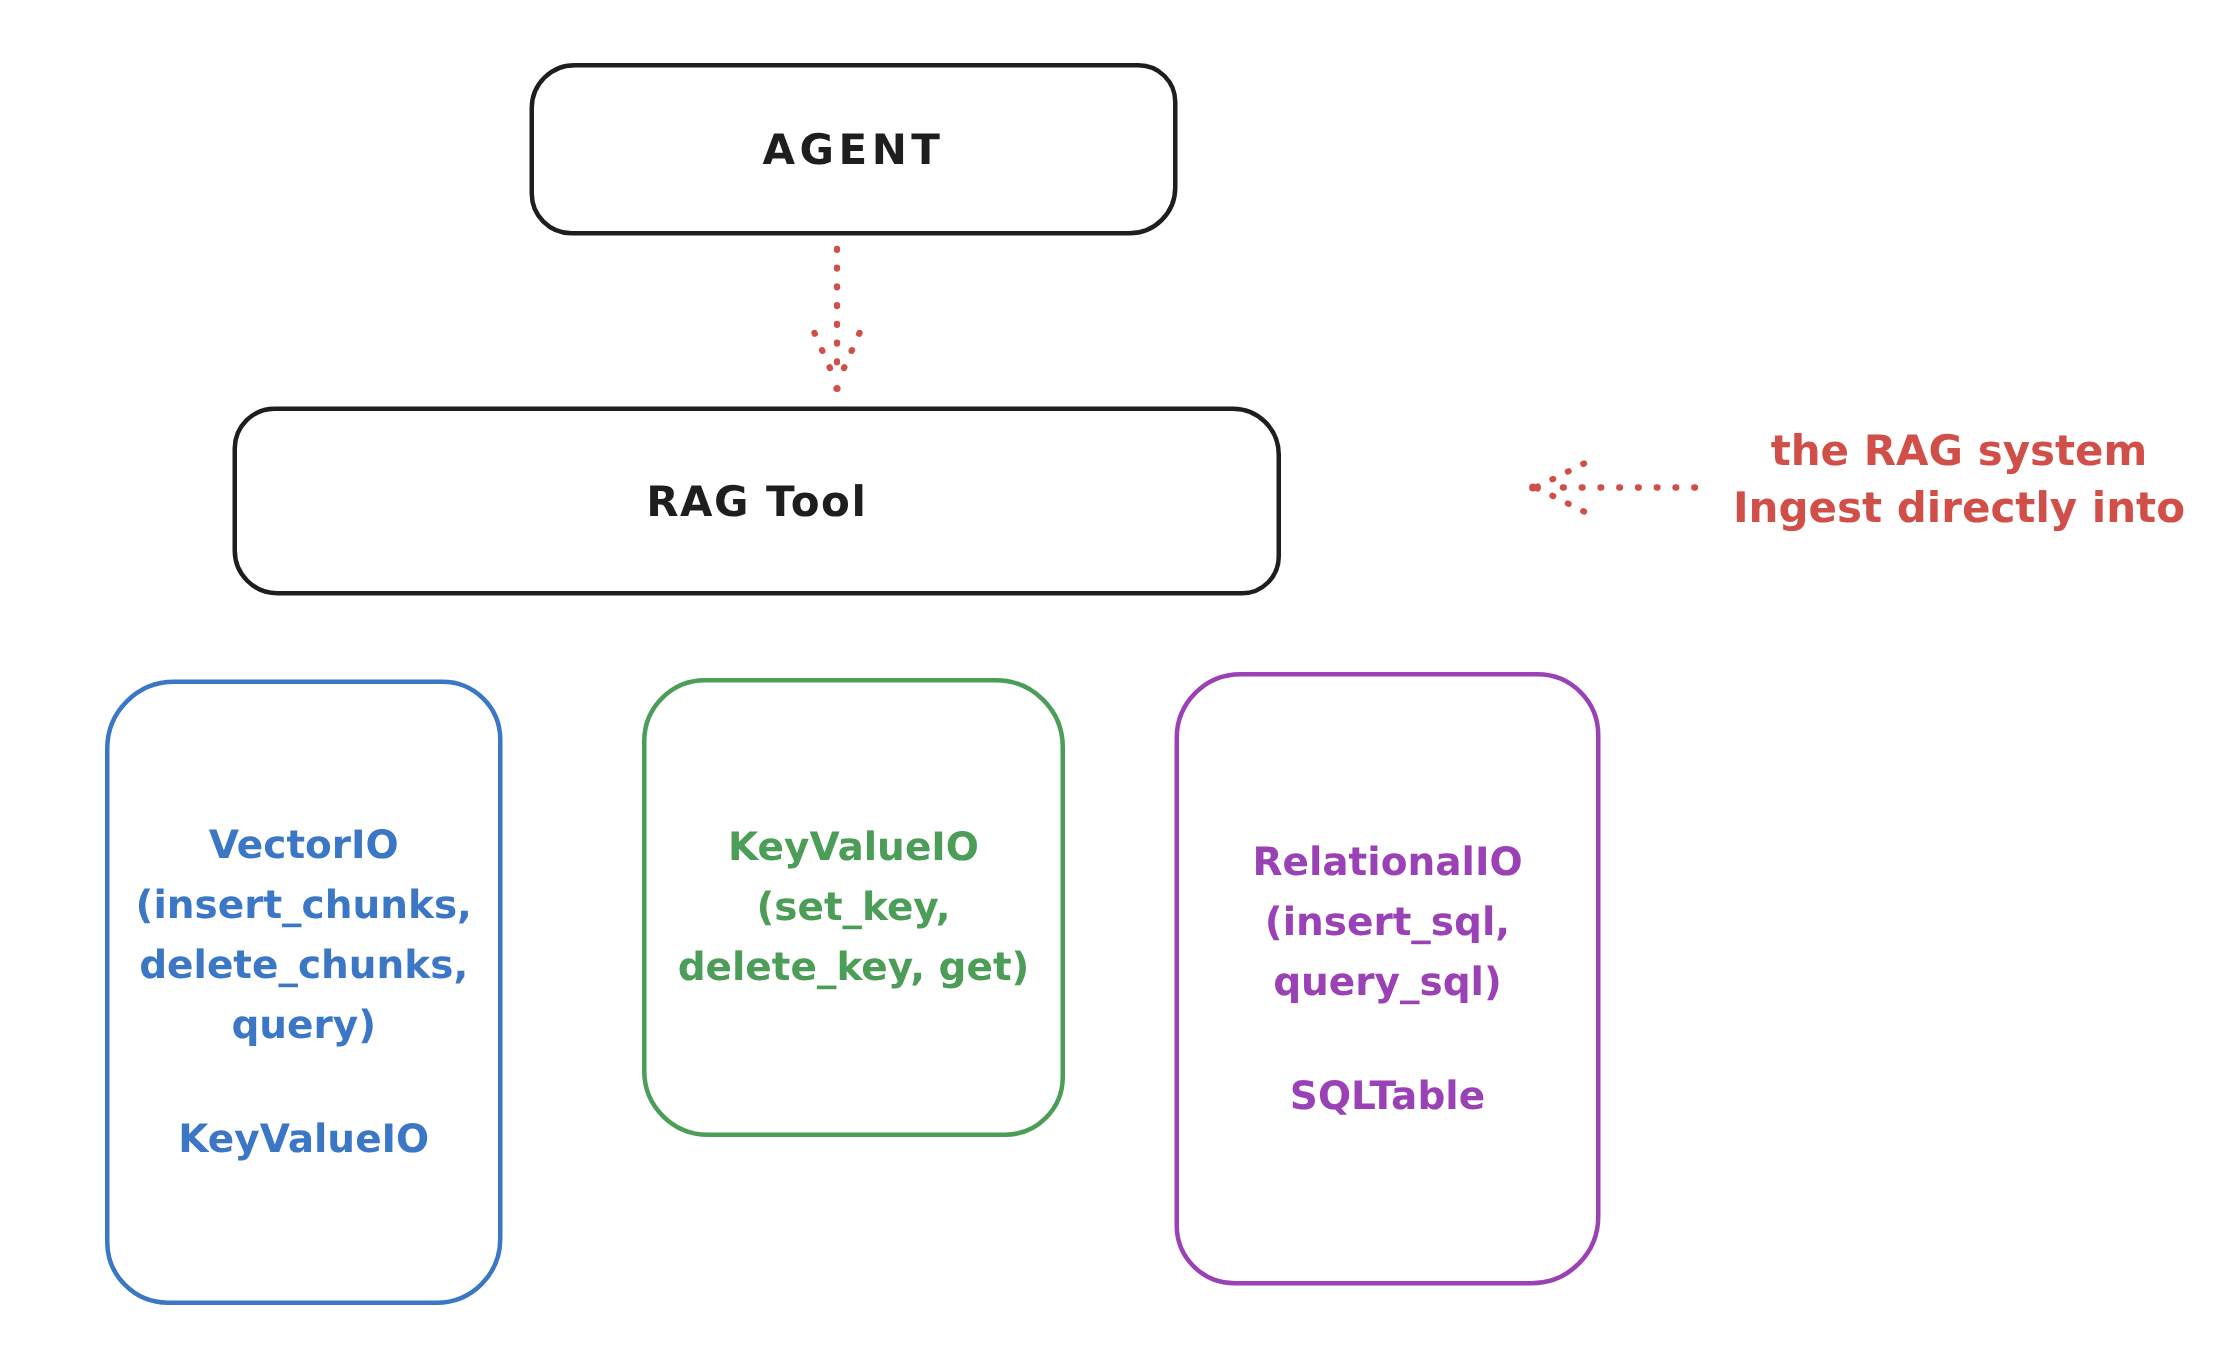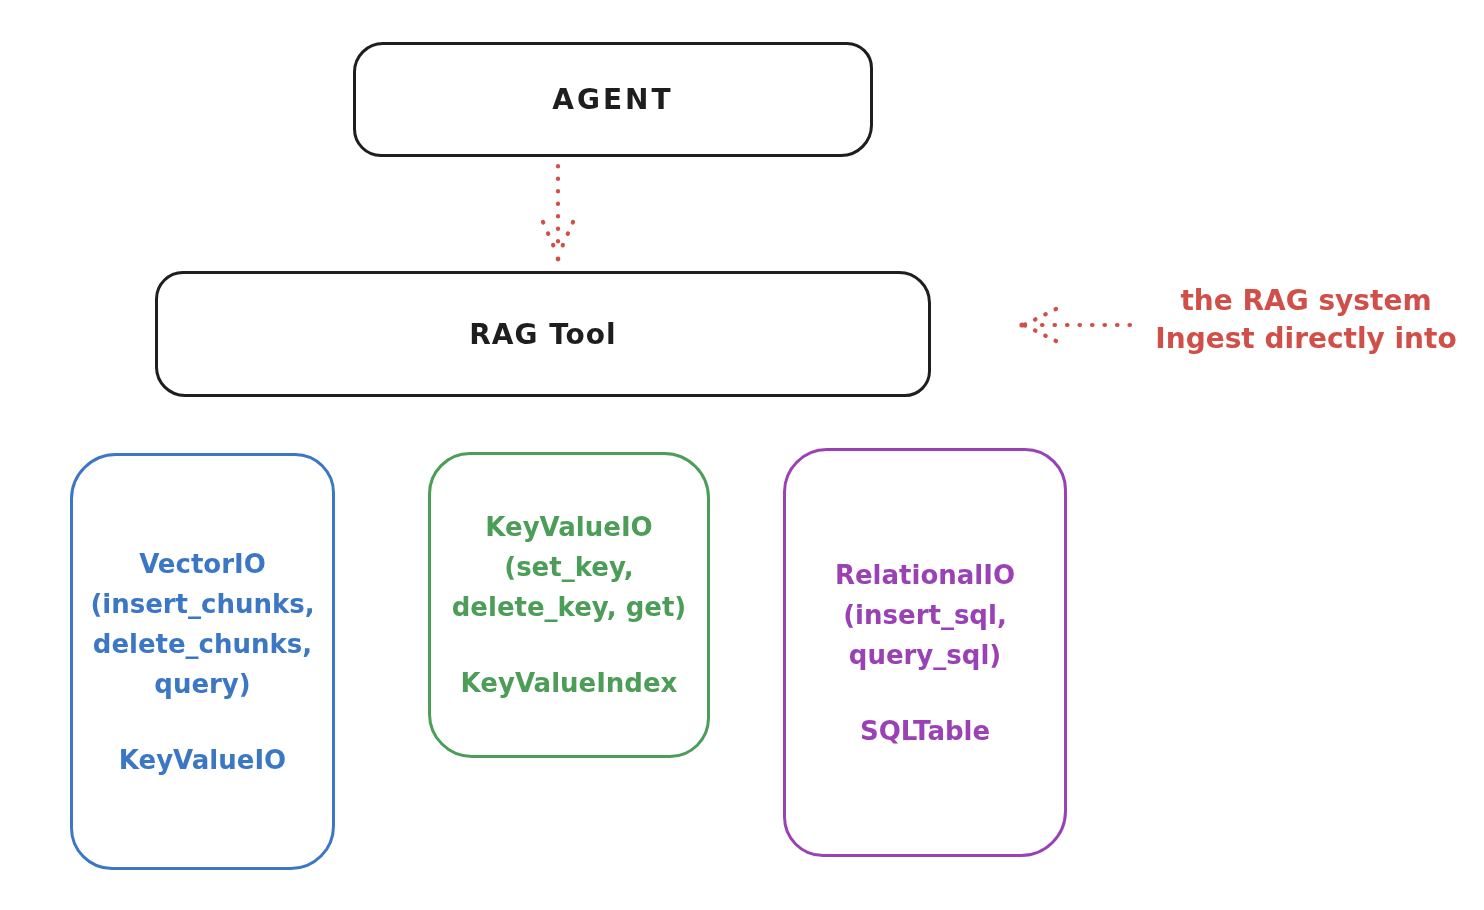--- a/index.html
+++ b/index.html
@@ -16,27 +16,27 @@
     position: absolute;
     background: #ffffff;
     display: flex;
     flex-direction: column;
     align-items: center;
     justify-content: center;
     text-align: center;
   }
   
   .agent-box {
-    left: 353px; top: 42px; width: 520px; height: 115px;
+    left: 353px; top: 42px; width: 432px; height: 115px;
     border: 3.5px solid #1e1e1e;
     border-radius: 30px 26px 32px 28px;
     font-size: 28px; font-weight: bold; letter-spacing: 3px; color: #1e1e1e; justify-content: center;
   }
   .rag-box {
-    left: 155px; top: 271px; width: 776px; height: 126px;
+    left: 155px; top: 271px; width: 699px; height: 126px;
     border: 3.5px solid #1e1e1e;
     border-radius: 28px 32px 26px 30px;
     font-size: 28px; font-weight: bold; letter-spacing: 1px; color: #1e1e1e;
   }
   
   .store-box {
     font-weight: bold;
     font-size: 26px;
     line-height: 40px;
   }
@@ -109,21 +109,20 @@
 (insert_chunks,
 delete_chunks,
 query)</div>
     <div class="index-label">KeyValueIO</div>
   </div>
 
   <div class="box store-box store-green">
     <div class="title-block">KeyValueIO
 (set_key,
 delete_key, get)</div>
-    <div class="index-label">KeyValueIndex</div>
   </div>
 
   <div class="box store-box store-purple">
     <div class="title-block">RelationalIO
 (insert_sql,
 query_sql)</div>
     <div class="index-label">SQLTable</div>
   </div>
 
 </div>

